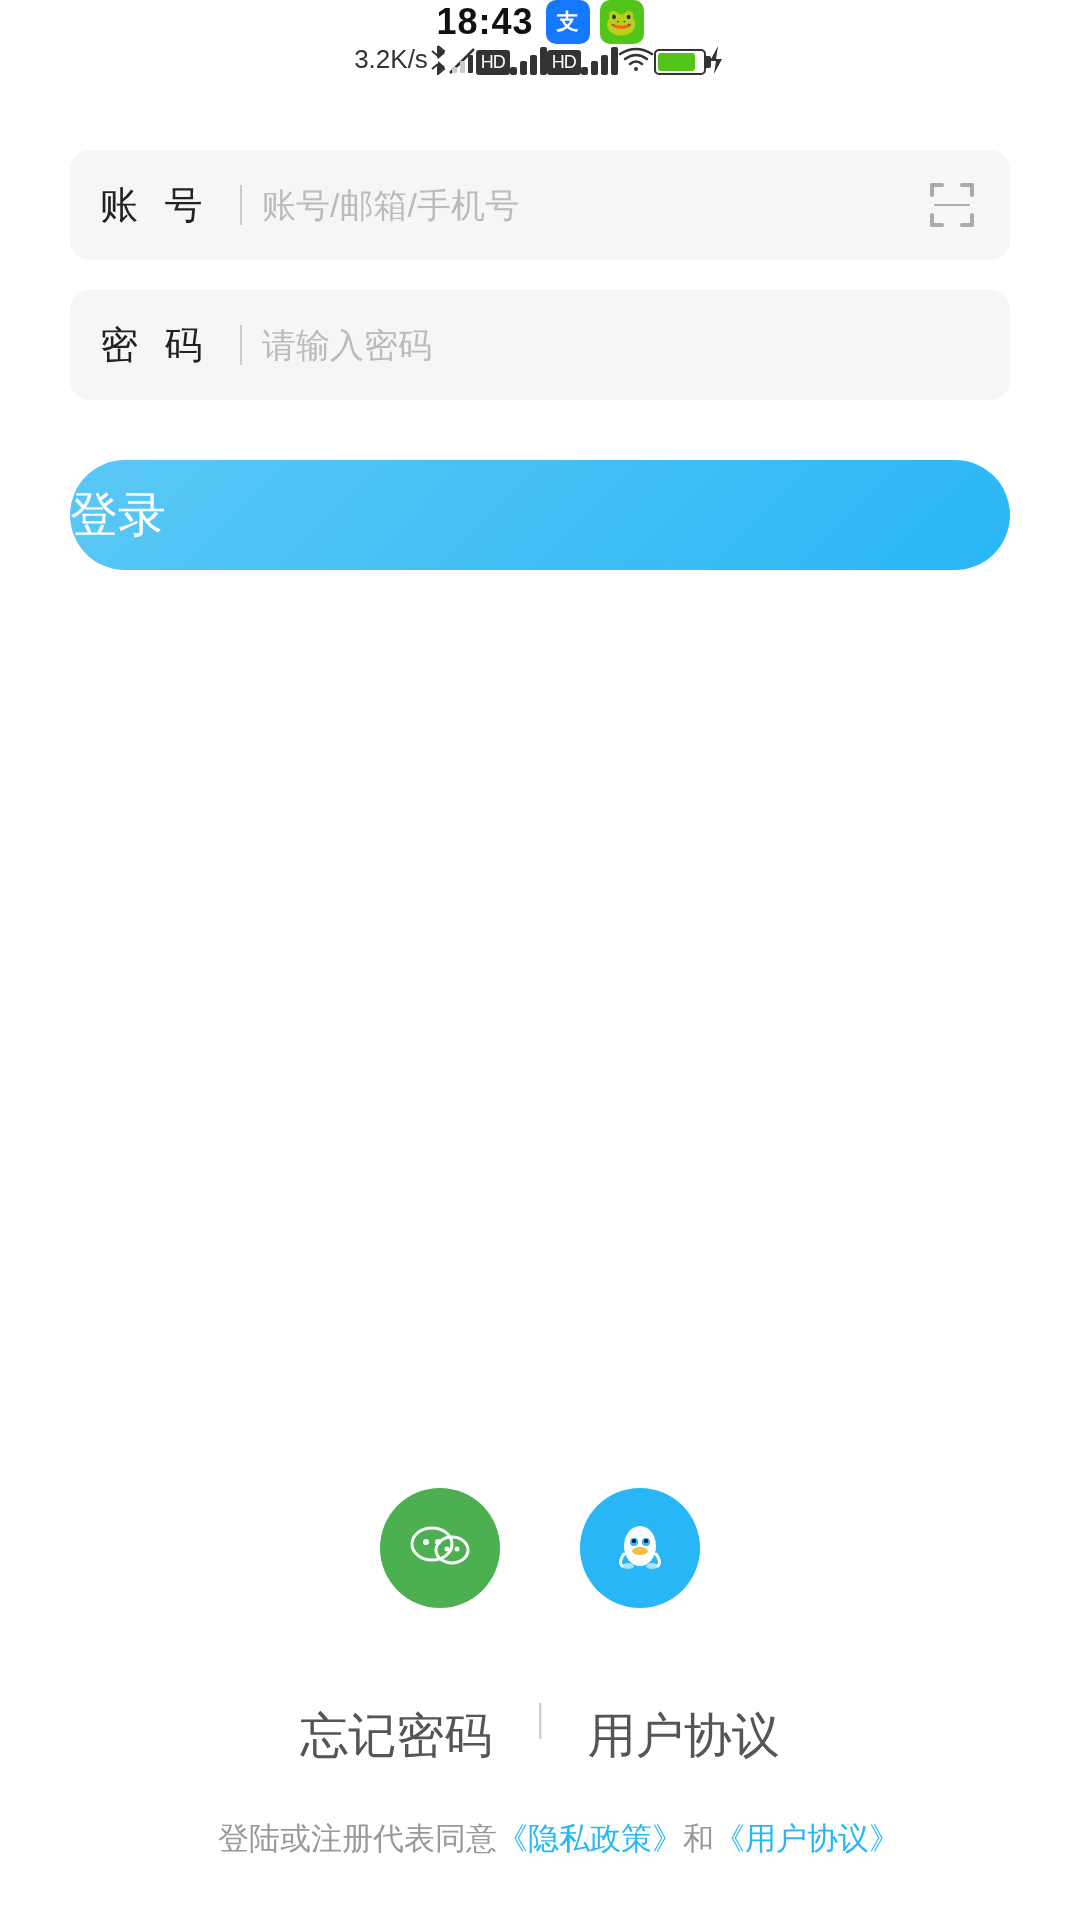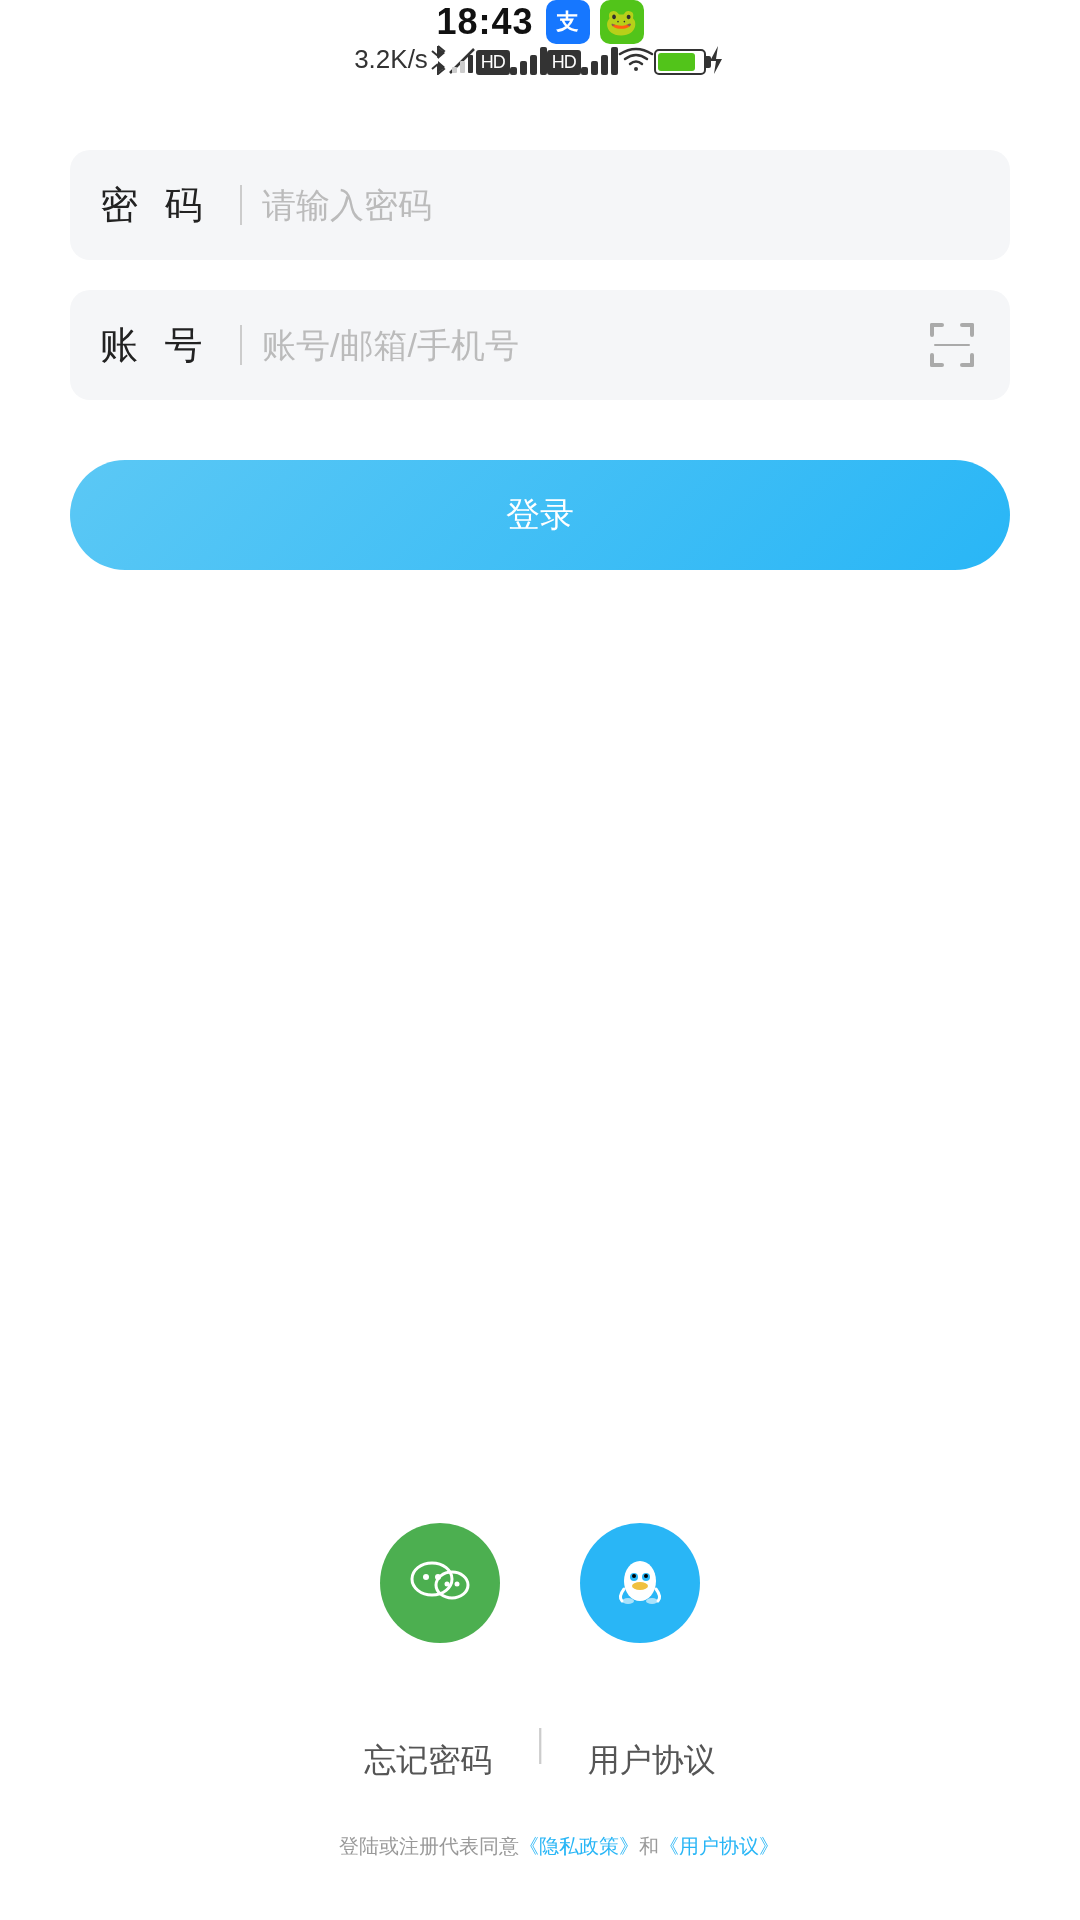--- a/index.html
+++ b/index.html
@@ -205,28 +205,27 @@
       cursor: pointer;
     }
 
     
     .login-btn {
       width: 100%;
       height: 110px;
       background: linear-gradient(135deg, #5bc8f5, #29b6f6);
       border: none;
       border-radius: 60px;
-      font-size: 34px;
+      font-size: 48px;
       font-weight: 500;
       color: #ffffff;
       cursor: pointer;
       margin-top: 60px;
       display: flex;
       align-items: center;
-      justify-content: center;
     }
 
     
     .bottom-section {
       position: absolute;
       bottom: 0;
       left: 0;
       right: 0;
       display: flex;
       flex-direction: column;
@@ -266,34 +265,34 @@
     }
 
     .bottom-links {
       display: flex;
       align-items: center;
       gap: 30px;
       margin-bottom: 50px;
     }
 
     .bottom-link {
-      font-size: 32px;
+      font-size: 48px;
       color: #555555;
       cursor: pointer;
       text-decoration: none;
       margin-top: 36px;
     }
 
     .link-separator {
       font-size: 36px;
       color: #cccccc;
     }
 
     .terms-text {
-      font-size: 20px;
+      font-size: 31px;
       color: #999999;
       text-align: right;
       margin-left: 38px;
     }
 
     .terms-link {
       color: #29b6f6;
       cursor: pointer;
     }
 
@@ -370,44 +369,44 @@
 
     <svg width="20" height="30" viewBox="0 0 20 30" fill="#333">
       <path d="M12 1 L4 16 L10 16 L8 29 L16 14 L10 14 Z"></path>
     </svg>
   </div>
 </div>
 
 <div class="main-content">
 
   <div class="form-field">
-    <span class="field-label">密  码</span>
-    <div class="field-divider"></div>
-    <input class="field-input" type="password" placeholder="请输入密码" style="">
-  </div>
-
-  <div class="form-field">
     <span class="field-label">账  号</span>
     <div class="field-divider"></div>
     <input class="field-input" type="text" placeholder="账号/邮箱/手机号" style="">
     <div class="scan-icon">
       <svg width="52" height="52" viewBox="0 0 52 52" fill="none">
 
         <rect x="4" y="4" width="14" height="4" rx="2" fill="#aaa"></rect>
         <rect x="4" y="4" width="4" height="14" rx="2" fill="#aaa"></rect>
         <rect x="34" y="4" width="14" height="4" rx="2" fill="#aaa"></rect>
         <rect x="44" y="4" width="4" height="14" rx="2" fill="#aaa"></rect>
         <rect x="4" y="44" width="14" height="4" rx="2" fill="#aaa"></rect>
         <rect x="4" y="34" width="4" height="14" rx="2" fill="#aaa"></rect>
         <rect x="34" y="44" width="14" height="4" rx="2" fill="#aaa"></rect>
         <rect x="44" y="34" width="4" height="14" rx="2" fill="#aaa"></rect>
 
         <rect x="8" y="25" width="36" height="2" rx="1" fill="#aaa"></rect>
       </svg>
     </div>
+  </div>
+
+  <div class="form-field">
+    <span class="field-label">密  码</span>
+    <div class="field-divider"></div>
+    <input class="field-input" type="password" placeholder="请输入密码" style="">
   </div>
 
   <button class="login-btn">
     <span>登录</span>
   </button>
 </div>
 
 <div class="bottom-section">
   <div class="social-icons">
     <button class="social-btn wechat-btn">

